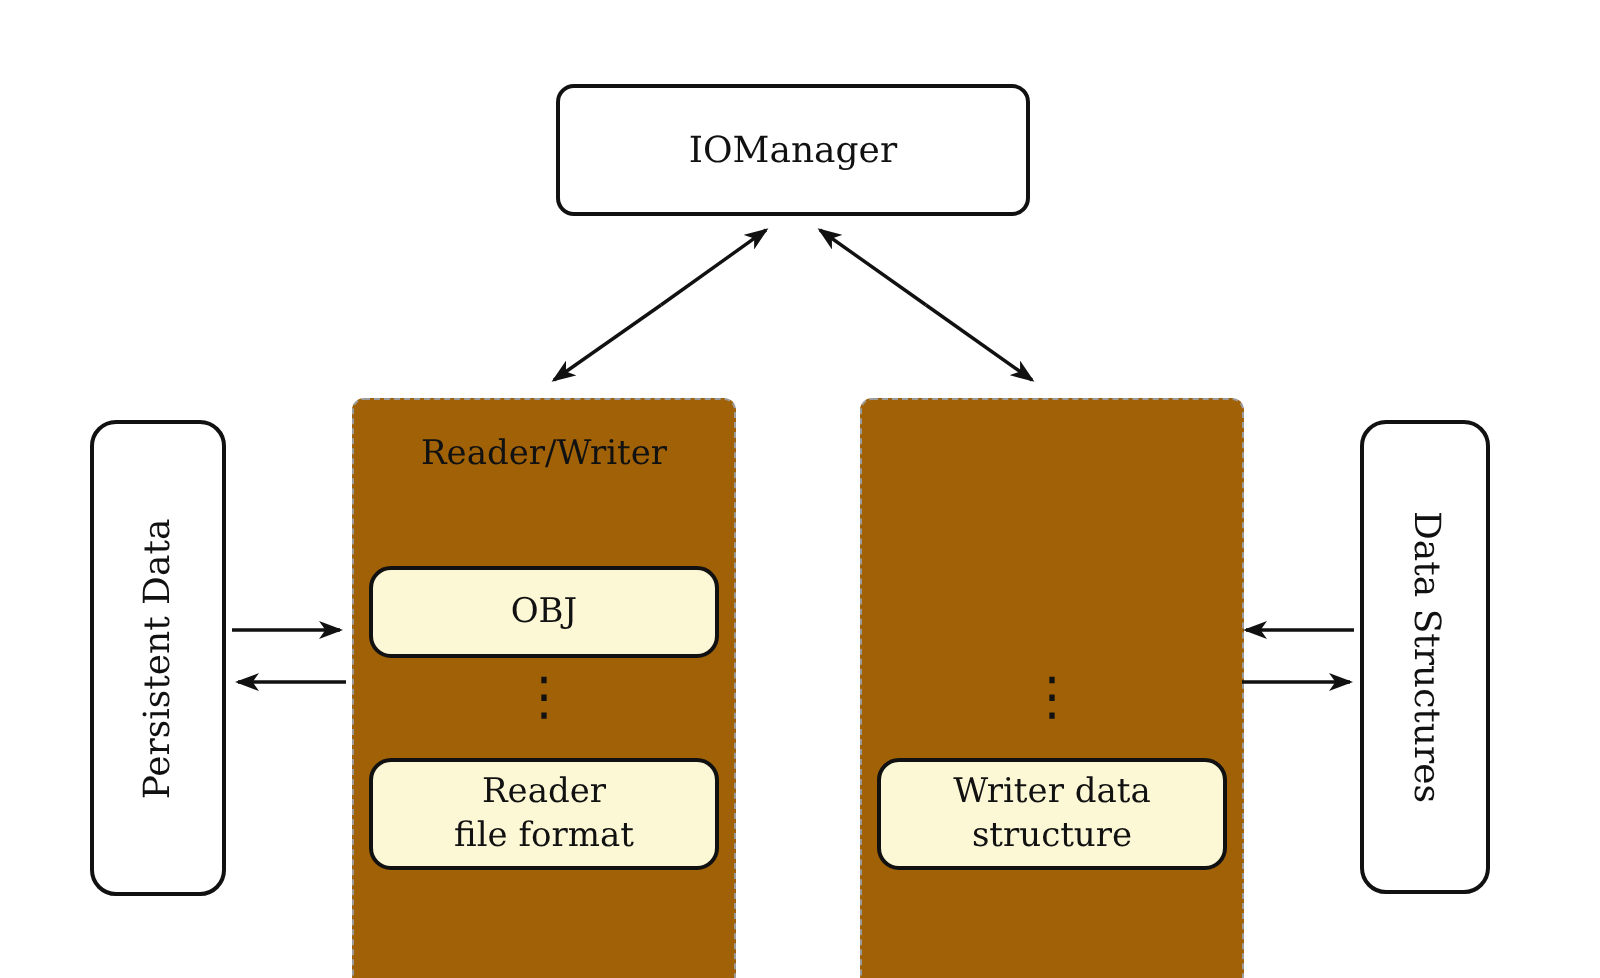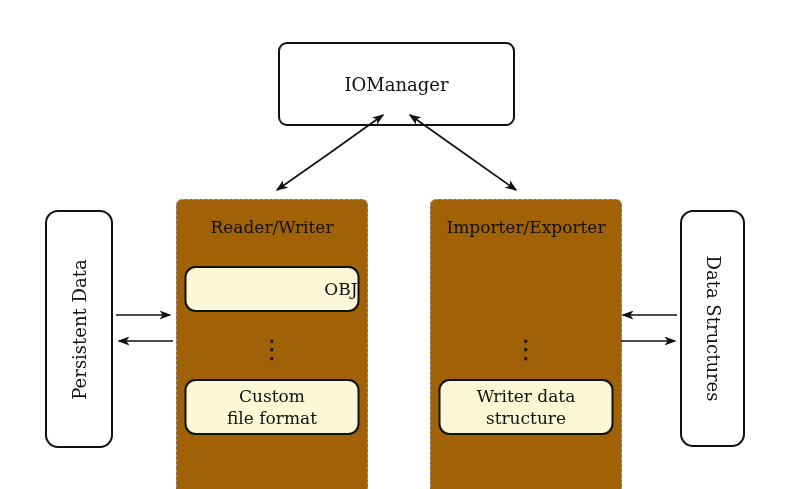--- a/index.html
+++ b/index.html
@@ -16,21 +16,21 @@
   .node {
     position: absolute;
     background: #ffffff;
     border: 2px solid #111111;
     border-radius: 9px;
     display: flex;
     align-items: center;
     justify-content: center;
   }
   .iomanager {
-    left: 278px; top: 42px; width: 237px; height: 84px;
+    left: 278px; top: 42px; width: 237px; height: 66px;
     font-size: 18px;
   }
   .side-box {
     border-width: 2.5px;
     border-radius: 13px;
     font-size: 18px;
   }
   .side-box .vlabel { white-space: nowrap; }
   .side-box--left { left: 45px; top: 210px; width: 68px; height: 238px; }
   .side-box--left .vlabel { transform: rotate(-90deg); }
@@ -61,21 +61,21 @@
     border: 2.5px solid #111111;
     border-radius: 11px;
     display: flex;
     align-items: center;
     justify-content: center;
     text-align: center;
     font-size: 17px;
     line-height: 1.3;
     white-space: pre-line;
   }
-  .inner-box--first { top: 66px; height: 46px; justify-content: flex-end; }
+  .inner-box--first { top: 83px; height: 46px; }
   .inner-box--second { top: 179px; height: 56px; }
   .ellipsis {
     position: absolute;
     top: 129px; left: 0; right: 0;
     text-align: center;
     font-size: 26px;
     line-height: 40px;
     font-family: "DejaVu Sans", "DejaVu Serif", sans-serif;
     color: #111111;
   }
@@ -103,27 +103,26 @@
     <span class="vlabel">Data Structures</span>
   </div>
 
   <div class="panel panel--left">
     <div class="panel-title">Reader/Writer</div>
     <div class="inner-box inner-box--first">
       <span>OBJ</span>
     </div>
     <div class="ellipsis">⋮</div>
     <div class="inner-box inner-box--second">
-      <span>Custom
+      <span>Reader
 file format</span>
     </div>
   </div>
 
   <div class="panel panel--right">
-    <div class="panel-title">Importer/Exporter</div>
     <div class="ellipsis">⋮</div>
     <div class="inner-box inner-box--second">
       <span>Writer data
 structure</span>
     </div>
   </div>
 
   <svg class="arrows" viewBox="0 0 800 489" xmlns="http://www.w3.org/2000/svg">
     <defs>
       <marker id="ah" viewBox="0 0 12 9" refX="10.5" refY="4.5" markerWidth="12" markerHeight="9" markerUnits="userSpaceOnUse" orient="auto">

